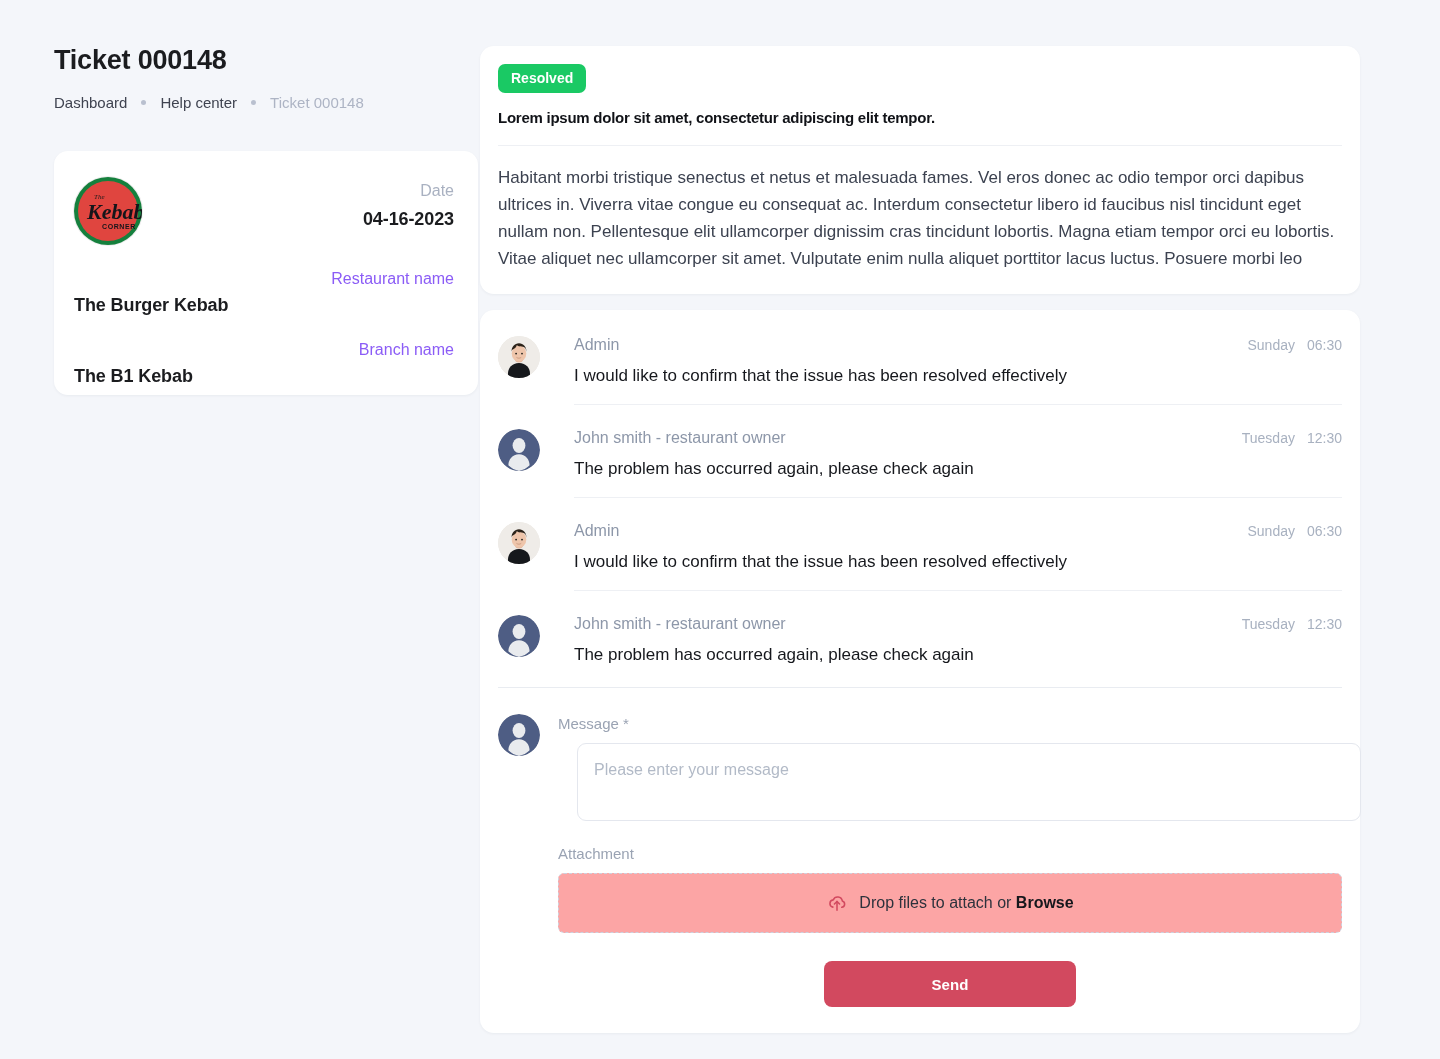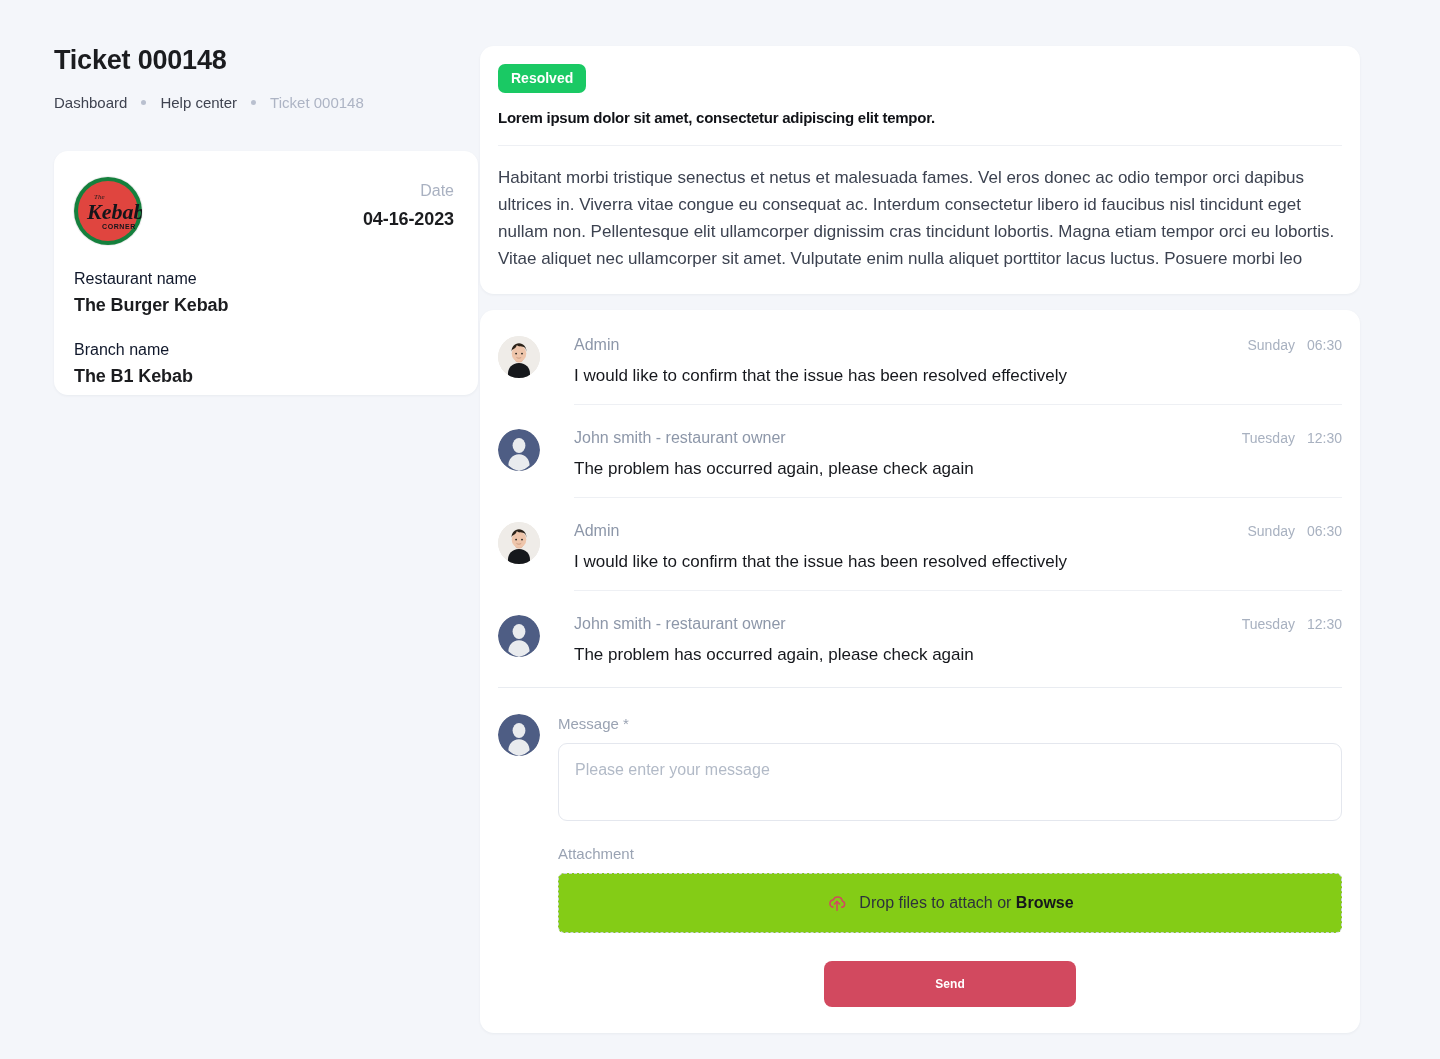--- a/index.html
+++ b/index.html
@@ -97,22 +97,23 @@
     font-size: 18px;
     font-weight: 700;
     color: #1b1c1f;
     margin-top: 7px;
     letter-spacing: -0.1px;
   }
 
   .field { margin-top: 24px; }
   .field-label {
     font-size: 16px;
-    color: #0f172a;
+    color: #8b5cf6;
     line-height: 1.3;
+    text-align: right;
   }
   .field-value {
     font-size: 18px;
     font-weight: 700;
     color: #1b1c1f;
     margin-top: 5px;
     letter-spacing: -0.1px;
   }
 
   
@@ -241,31 +242,32 @@
     height: 78px;
     border: 1px solid #e4e7ee;
     border-radius: 9px;
     background: #ffffff;
     padding: 17px 16px;
     font-family: "Liberation Sans", sans-serif;
     font-size: 16px;
     color: #1b1c1f;
     resize: none;
     outline: none;
+    margin-left: 19px;
   }
   .textarea::placeholder { color: #b2bac7; }
 
   .attach-label { margin-top: 19px; }
 
   .dropzone {
     margin-top: 10px;
     height: 60px;
     border: 1px dashed #ccd2de;
     border-radius: 6px;
-    background: #84cc16;
+    background: #fca5a5;
     display: flex;
     align-items: center;
     justify-content: center;
     gap: 11px;
     cursor: pointer;
   }
   .dropzone-text {
     font-size: 16px;
     color: #2d323c;
   }
@@ -274,21 +276,21 @@
   .send-wrap {
     display: flex;
     justify-content: center;
     margin-top: 28px;
   }
   .send-btn {
     width: 252px;
     height: 46px;
     background: #d2495f;
     color: #ffffff;
-    font-size: 12px;
+    font-size: 15px;
     font-weight: 700;
     border: none;
     border-radius: 8px;
     cursor: pointer;
     font-family: "Liberation Sans", sans-serif;
     letter-spacing: 0.1px;
   }
 </style>
 </head>
 <body>

